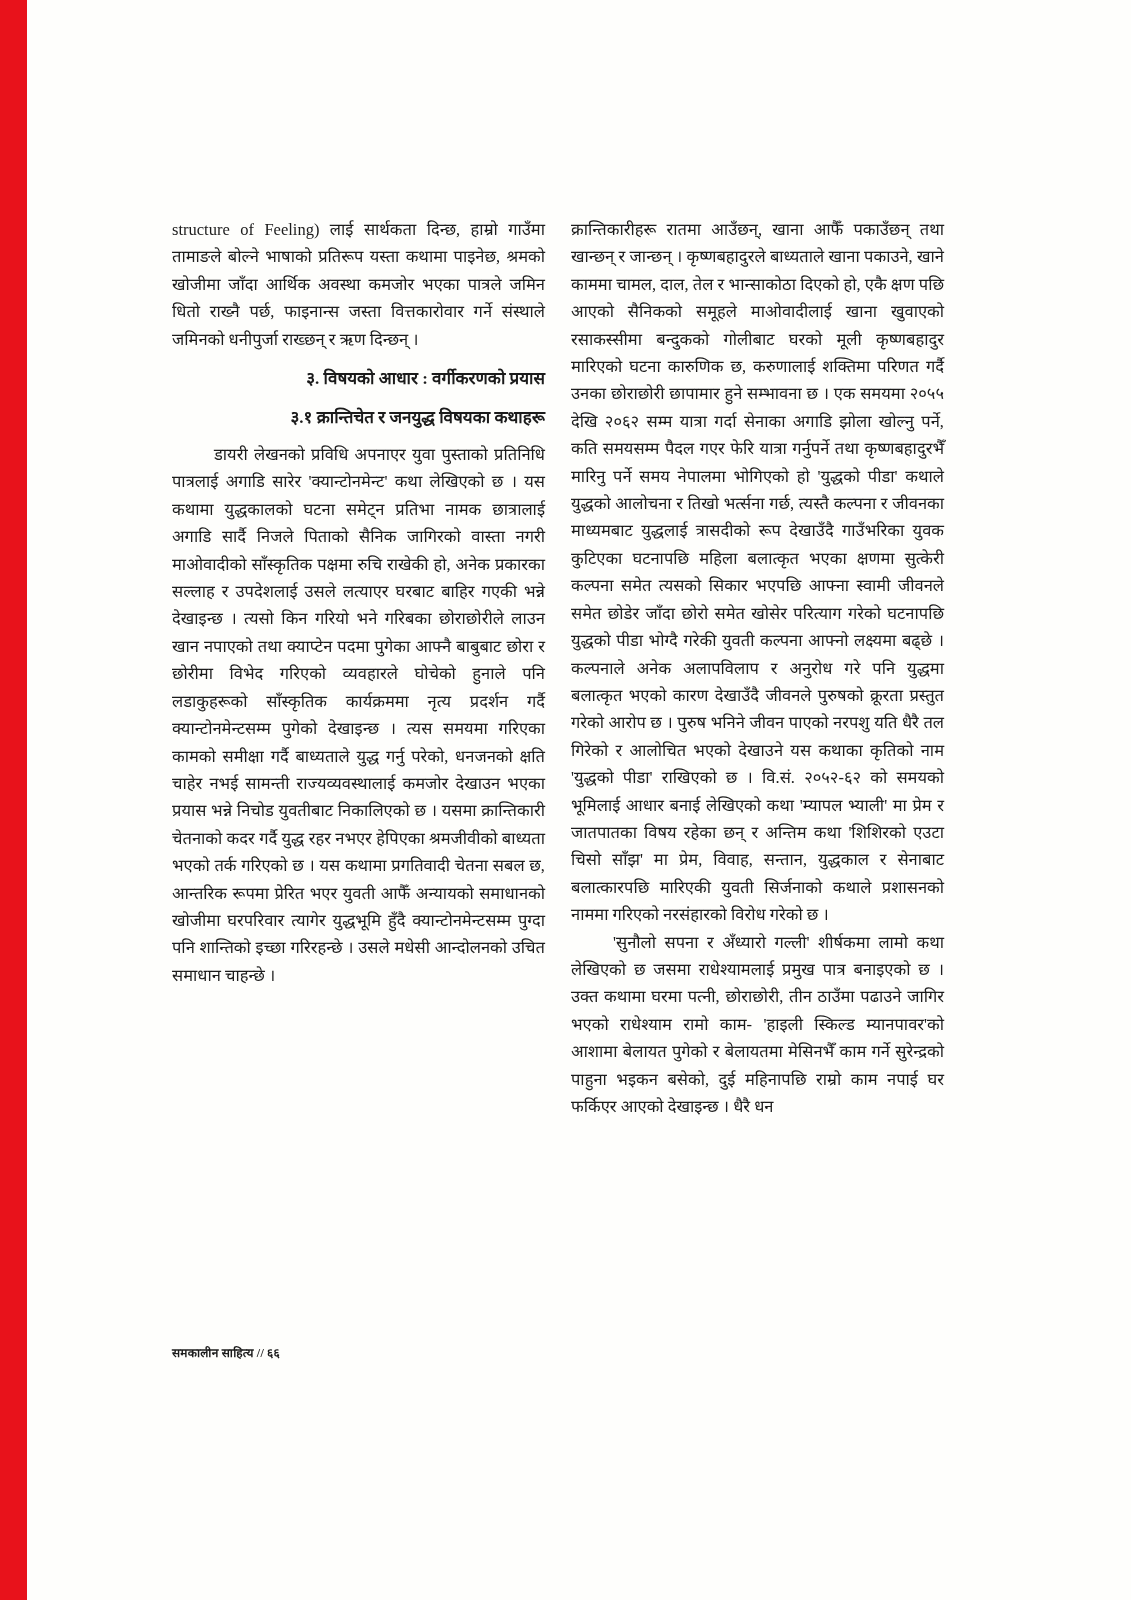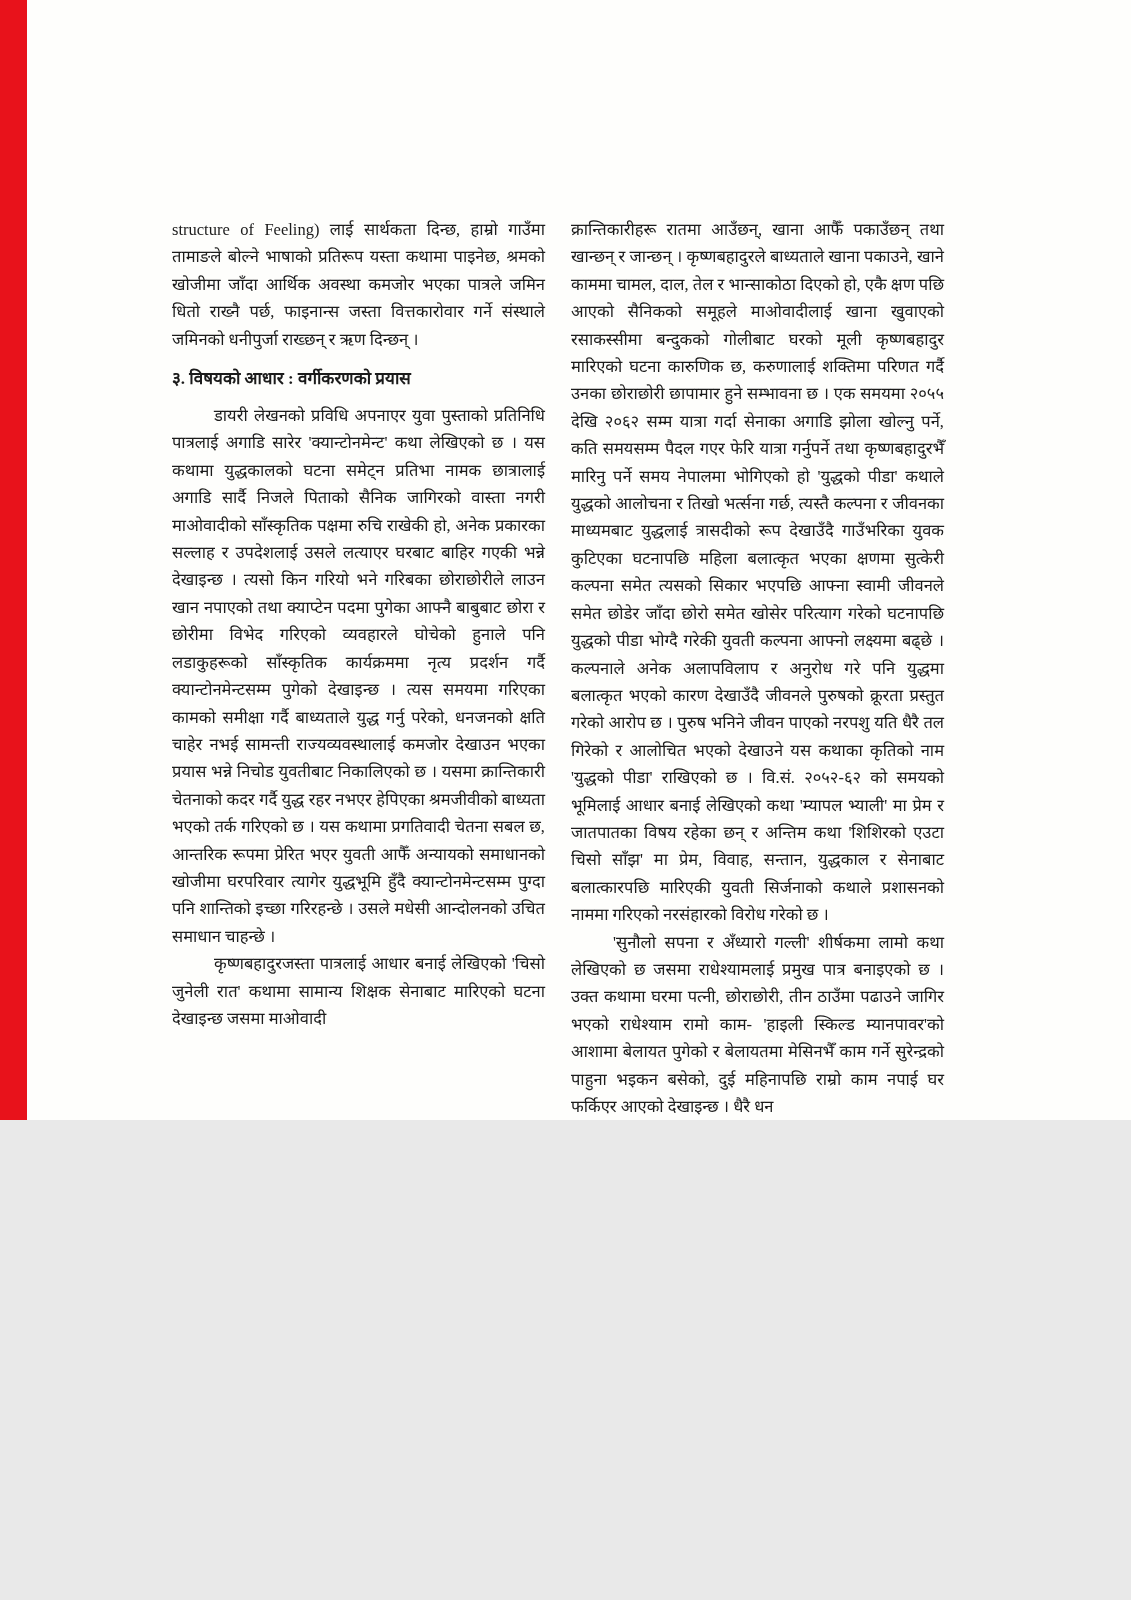--- a/index.html
+++ b/index.html
@@ -3,21 +3,21 @@
 <meta charset="utf-8">
 <style>
   html, body {
     margin: 0;
     padding: 0;
     background: #e9e9e9;
   }
   .page {
     position: relative;
     width: 1131px;
-    height: 1120px;
+    height: 1600px;
     background: #fefefc;
     overflow: hidden;
     font-family: "Liberation Serif", "DejaVu Serif", serif;
     color: #1b1b1b;
   }
   .red-bar {
     position: absolute;
     left: 0;
     top: 0;
     width: 27px;
@@ -43,23 +43,23 @@
   .col p {
     margin: 0;
     text-indent: 42px;
   }
   .col p.no-indent {
     text-indent: 0;
   }
   .col h3 {
     font-size: 17px;
     font-weight: bold;
-    margin: 13px 0 10px 0;
+    margin: 13px 0 10px 10px;
     text-indent: 0;
-    text-align: left;
+    text-align: right;
     line-height: 26px;
   }
   .footer {
     position: absolute;
     left: 172px;
     top: 1344px;
     font-size: 12px;
     font-weight: bold;
     letter-spacing: 0.2px;
   }
@@ -69,22 +69,22 @@
 
 <div class="page">
   <div class="red-bar"></div>
 
   <div class="content">
     <div class="columns">
 
       <div class="col">
         <p class="no-indent">structure of Feeling) लाई सार्थकता दिन्छ, हाम्रो गाउँमा तामाङले बोल्ने भाषाको प्रतिरूप यस्ता कथामा पाइनेछ, श्रमको खोजीमा जाँदा आर्थिक अवस्था कमजोर भएका पात्रले जमिन धितो राख्नै पर्छ, फाइनान्स जस्ता वित्तकारोवार गर्ने संस्थाले जमिनको धनीपुर्जा राख्छन् र ऋण दिन्छन् ।</p>
         <h3>३. विषयको आधार : वर्गीकरणको प्रयास</h3>
+        <h3>३.१ क्रान्तिचेत र जनयुद्ध विषयका कथाहरू</h3>
         <p>डायरी लेखनको प्रविधि अपनाएर युवा पुस्ताको प्रतिनिधि पात्रलाई अगाडि सारेर 'क्यान्टोनमेन्ट' कथा लेखिएको छ । यस कथामा युद्धकालको घटना समेट्न प्रतिभा नामक छात्रालाई अगाडि सार्दै निजले पिताको सैनिक जागिरको वास्ता नगरी माओवादीको साँस्कृतिक पक्षमा रुचि राखेकी हो, अनेक प्रकारका सल्लाह र उपदेशलाई उसले लत्याएर घरबाट बाहिर गएकी भन्ने देखाइन्छ । त्यसो किन गरियो भने गरिबका छोराछोरीले लाउन खान नपाएको तथा क्याप्टेन पदमा पुगेका आफ्नै बाबुबाट छोरा र छोरीमा विभेद गरिएको व्यवहारले घोचेको हुनाले पनि लडाकुहरूको साँस्कृतिक कार्यक्रममा नृत्य प्रदर्शन गर्दै क्यान्टोनमेन्टसम्म पुगेको देखाइन्छ । त्यस समयमा गरिएका कामको समीक्षा गर्दै बाध्यताले युद्ध गर्नु परेको, धनजनको क्षति चाहेर नभई सामन्ती राज्यव्यवस्थालाई कमजोर देखाउन भएका प्रयास भन्ने निचोड युवतीबाट निकालिएको छ । यसमा क्रान्तिकारी चेतनाको कदर गर्दै युद्ध रहर नभएर हेपिएका श्रमजीवीको बाध्यता भएको तर्क गरिएको छ । यस कथामा प्रगतिवादी चेतना सबल छ, आन्तरिक रूपमा प्रेरित भएर युवती आफैँ अन्यायको समाधानको खोजीमा घरपरिवार त्यागेर युद्धभूमि हुँदै क्यान्टोनमेन्टसम्म पुग्दा पनि शान्तिको इच्छा गरिरहन्छे । उसले मधेसी आन्दोलनको उचित समाधान चाहन्छे ।</p>
-        <p>कृष्णबहादुरजस्ता पात्रलाई आधार बनाई लेखिएको 'चिसो जुनेली रात' कथामा सामान्य शिक्षक सेनाबाट मारिएको घटना देखाइन्छ जसमा माओवादी</p>
       </div>
 
       <div class="col">
         <p class="no-indent">क्रान्तिकारीहरू रातमा आउँछन्, खाना आफैँ पकाउँछन् तथा खान्छन् र जान्छन् । कृष्णबहादुरले बाध्यताले खाना पकाउने, खाने काममा चामल, दाल, तेल र भान्साकोठा दिएको हो, एकै क्षण पछि आएको सैनिकको समूहले माओवादीलाई खाना खुवाएको रसाकस्सीमा बन्दुकको गोलीबाट घरको मूली कृष्णबहादुर मारिएको घटना कारुणिक छ, करुणालाई शक्तिमा परिणत गर्दै उनका छोराछोरी छापामार हुने सम्भावना छ । एक समयमा २०५५ देखि २०६२ सम्म यात्रा गर्दा सेनाका अगाडि झोला खोल्नु पर्ने, कति समयसम्म पैदल गएर फेरि यात्रा गर्नुपर्ने तथा कृष्णबहादुरभैँ मारिनु पर्ने समय नेपालमा भोगिएको हो 'युद्धको पीडा' कथाले युद्धको आलोचना र तिखो भर्त्सना गर्छ, त्यस्तै कल्पना र जीवनका माध्यमबाट युद्धलाई त्रासदीको रूप देखाउँदै गाउँभरिका युवक कुटिएका घटनापछि महिला बलात्कृत भएका क्षणमा सुत्केरी कल्पना समेत त्यसको सिकार भएपछि आफ्ना स्वामी जीवनले समेत छोडेर जाँदा छोरो समेत खोसेर परित्याग गरेको घटनापछि युद्धको पीडा भोग्दै गरेकी युवती कल्पना आफ्नो लक्ष्यमा बढ्छे । कल्पनाले अनेक अलापविलाप र अनुरोध गरे पनि युद्धमा बलात्कृत भएको कारण देखाउँदै जीवनले पुरुषको क्रूरता प्रस्तुत गरेको आरोप छ । पुरुष भनिने जीवन पाएको नरपशु यति धैरै तल गिरेको र आलोचित भएको देखाउने यस कथाका कृतिको नाम 'युद्धको पीडा' राखिएको छ । वि.सं. २०५२-६२ को समयको भूमिलाई आधार बनाई लेखिएको कथा 'म्यापल भ्याली' मा प्रेम र जातपातका विषय रहेका छन् र अन्तिम कथा 'शिशिरको एउटा चिसो साँझ' मा प्रेम, विवाह, सन्तान, युद्धकाल र सेनाबाट बलात्कारपछि मारिएकी युवती सिर्जनाको कथाले प्रशासनको नाममा गरिएको नरसंहारको विरोध गरेको छ ।</p>
         <p>'सुनौलो सपना र अँध्यारो गल्ली' शीर्षकमा लामो कथा लेखिएको छ जसमा राधेश्यामलाई प्रमुख पात्र बनाइएको छ । उक्त कथामा घरमा पत्नी, छोराछोरी, तीन ठाउँमा पढाउने जागिर भएको राधेश्याम रामो काम- 'हाइली स्किल्ड म्यानपावर'को आशामा बेलायत पुगेको र बेलायतमा मेसिनभैँ काम गर्ने सुरेन्द्रको पाहुना भइकन बसेको, दुई महिनापछि राम्रो काम नपाई घर फर्किएर आएको देखाइन्छ । धैरै धन</p>
       </div>
 
     </div>
   </div>
 

